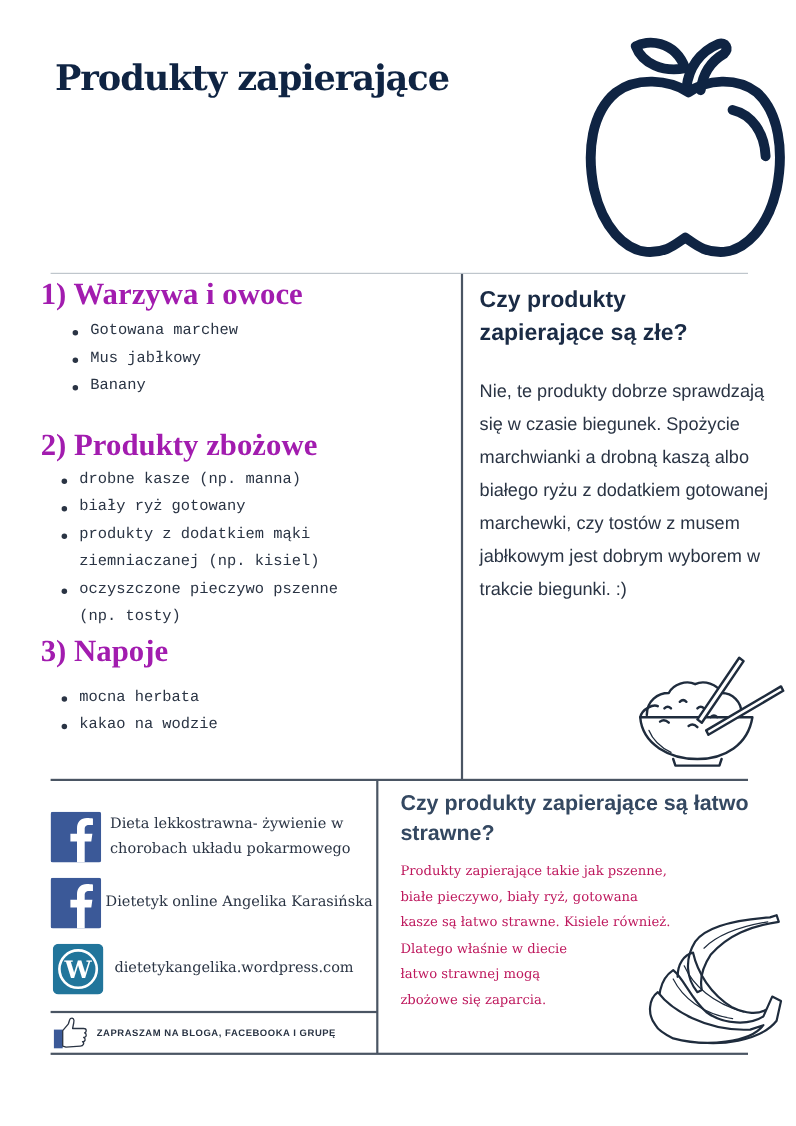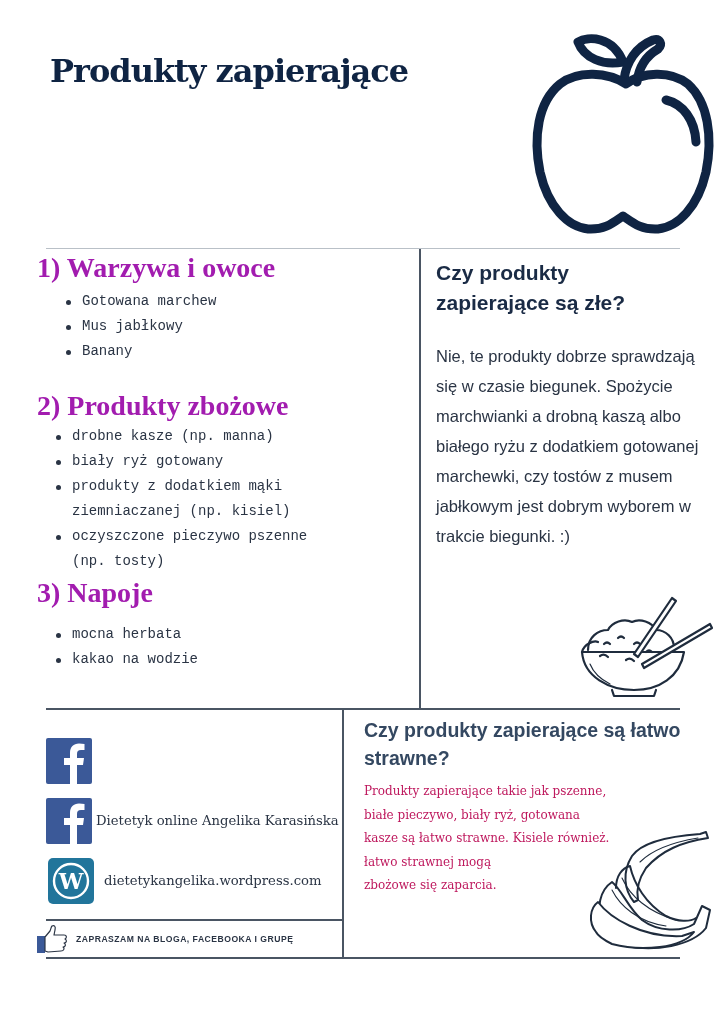--- a/index.html
+++ b/index.html
@@ -27,21 +27,21 @@
   #rice { left:574px; top:592px; width:144px; height:108px; }
 
   #q2-title { left:364px; top:716px; width:340px; font-family:"Liberation Sans","DejaVu Sans",sans-serif; font-weight:bold; font-size:19.5px; line-height:28px; color:#344861; }
   #q2-body { left:364px; top:780px; width:340px; font-family:"DejaVu Serif","Liberation Serif",serif; font-size:12px; line-height:23.5px; color:#be185d; }
   #q2-body span { display:block; white-space:nowrap; }
   #banana { left:582px; top:828px; width:140px; height:124px; }
 
   .social { position:absolute; display:flex; align-items:center; }
   .social .ico { width:46px; height:46px; flex:none; }
   .social .txt { font-family:"DejaVu Serif","Liberation Serif",serif; font-size:13.2px; line-height:22px; color:#2a3444; margin-left:8px; }
-  #cta { left:36px; top:924px; display:flex; align-items:center; }
+  #cta { left:48px; top:924px; display:flex; align-items:center; }
   #cta .txt { font-family:"Liberation Sans","DejaVu Sans",sans-serif; font-weight:bold; font-size:8.6px; letter-spacing:0.5px; color:#2a3444; margin-left:8px; }
 </style>
 </head>
 <body>
 
 <div id="title" class="abs">Produkty zapierające</div>
 
 <svg id="apple" class="abs" viewBox="0 0 190 222" fill="none" stroke="#0f2443" stroke-width="9" stroke-linecap="round" stroke-linejoin="round">
 
   <path d="M50 20 C 60 14, 85 14, 95 40 C 75 44, 56 36, 50 20 Z"></path>
@@ -101,20 +101,21 @@
 
   <path d="M60 62 L 98 6 L 102 9 L 64 65 Z" fill="#fff"></path>
   <path d="M68 72 L 136 32 L 138 36 L 70 76 Z" fill="#fff"></path>
 </svg>
 
 <div class="social" style="left:46px; top:738px;">
   <svg class="ico" viewBox="0 0 46 46">
     <rect x="0" y="0" width="46" height="46" rx="2" fill="#3b5998"></rect>
     <path d="M31 46 V 27 H 37 L 38 20 H 31 V 16 C 31 13.5, 32 12, 35 12 H 38.5 V 6 C 37 5.8, 35 5.6, 33 5.6 C 27.5 5.6, 24 9, 24 15 V 20 H 18 V 27 H 24 V 46 Z" fill="#ffffff"></path>
   </svg>
+  <div class="txt" style="width:240px;">Dieta lekkostrawna- żywienie w chorobach układu pokarmowego</div>
 </div>
 
 <div class="social" style="left:46px; top:798px;">
   <svg class="ico" viewBox="0 0 46 46">
     <rect x="0" y="0" width="46" height="46" rx="2" fill="#3b5998"></rect>
     <path d="M31 46 V 27 H 37 L 38 20 H 31 V 16 C 31 13.5, 32 12, 35 12 H 38.5 V 6 C 37 5.8, 35 5.6, 33 5.6 C 27.5 5.6, 24 9, 24 15 V 20 H 18 V 27 H 24 V 46 Z" fill="#ffffff"></path>
   </svg>
   <div class="txt" style="white-space:nowrap; margin-left:4px;">Dietetyk online Angelika Karasińska</div>
 </div>
 
@@ -133,20 +134,21 @@
     <path d="M9 13 L 14 7 C 15 5, 15 3, 16 2 C 18 1, 20 2, 19 6 L 18 11 L 28 11 C 31 11, 31 14, 29 15 C 31 16, 31 19, 28 19 C 30 20, 30 23, 27 23 C 29 24, 28 27, 25 27 L 12 28 L 9 27 Z" fill="#ffffff" stroke="#2a3444" stroke-width="1.2" stroke-linejoin="round"></path>
   </svg>
   <div class="txt">ZAPRASZAM NA BLOGA, FACEBOOKA I GRUPĘ</div>
 </div>
 
 <div id="q2-title" class="abs">Czy produkty zapierające są łatwo strawne?</div>
 <div id="q2-body" class="abs">
   <span>Produkty zapierające takie jak pszenne,</span>
   <span>białe pieczywo, biały ryż, gotowana</span>
   <span>kasze są łatwo strawne. Kisiele również.</span>
+  <span>Dlatego właśnie w diecie</span>
   <span>łatwo strawnej mogą</span>
   <span>zbożowe się zaparcia.</span>
 </div>
 
 <svg id="banana" class="abs" viewBox="0 0 140 124" fill="#ffffff" stroke="#1f2c3d" stroke-width="2" stroke-linecap="round" stroke-linejoin="round">
 
   <path d="M50 28 C 60 14, 90 8, 118 6 L 124 4 L 126 10 C 100 14, 80 22, 64 40 C 56 52, 54 62, 56 72 L 52 74 C 42 62, 40 44, 50 28 Z"></path>
   <path d="M58 34 C 70 22, 92 14, 116 10" fill="none" stroke-width="1.1"></path>
 
   <path d="M20 96 C 14 80, 18 62, 30 54 C 40 62, 46 80, 60 92 C 76 104, 100 104, 112 96 L 120 78 L 128 82 L 124 100 C 110 118, 72 124, 44 118 C 30 114, 22 106, 20 96 Z"></path>

